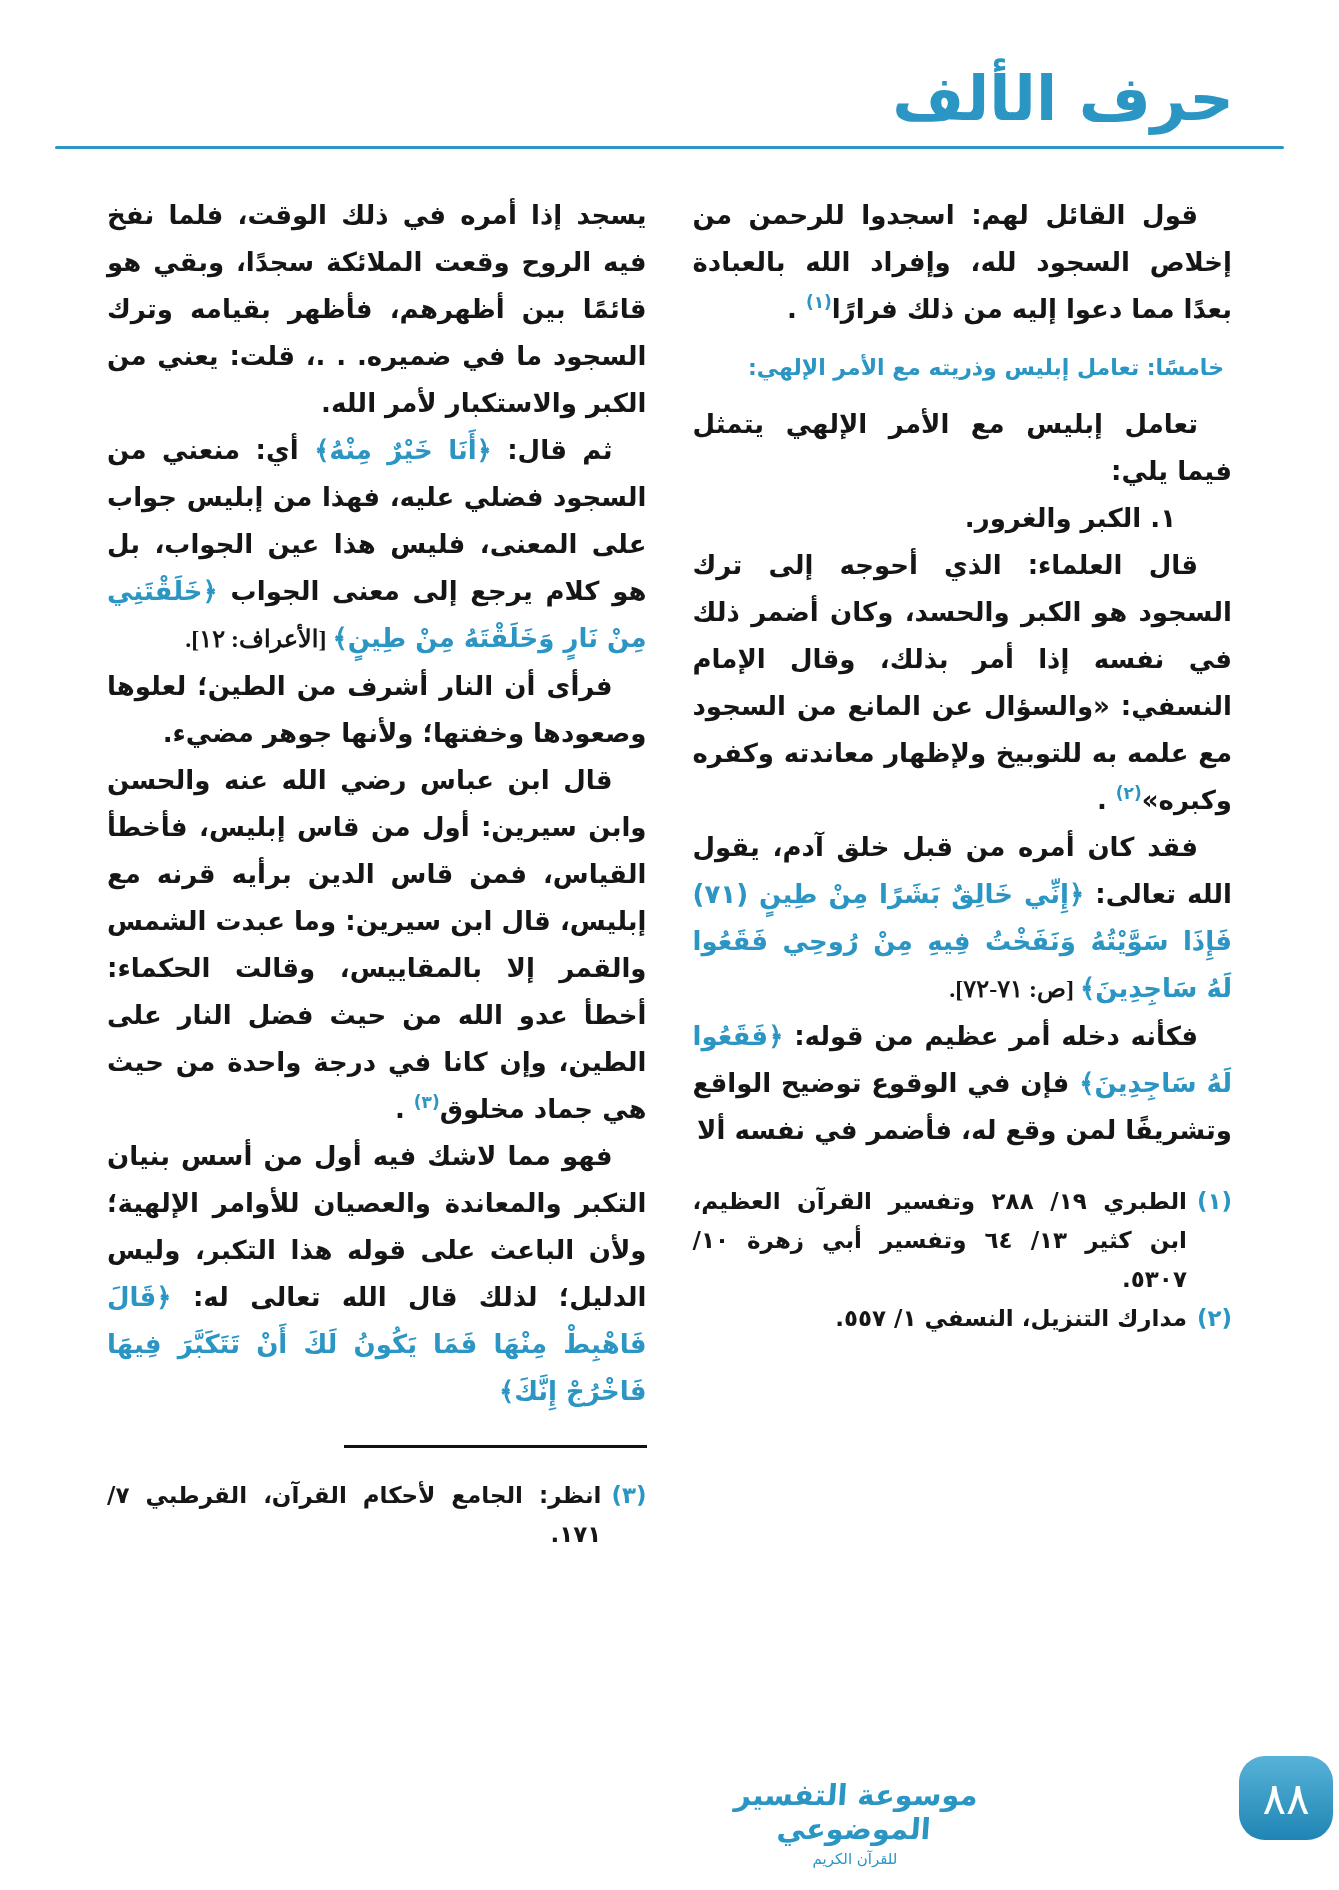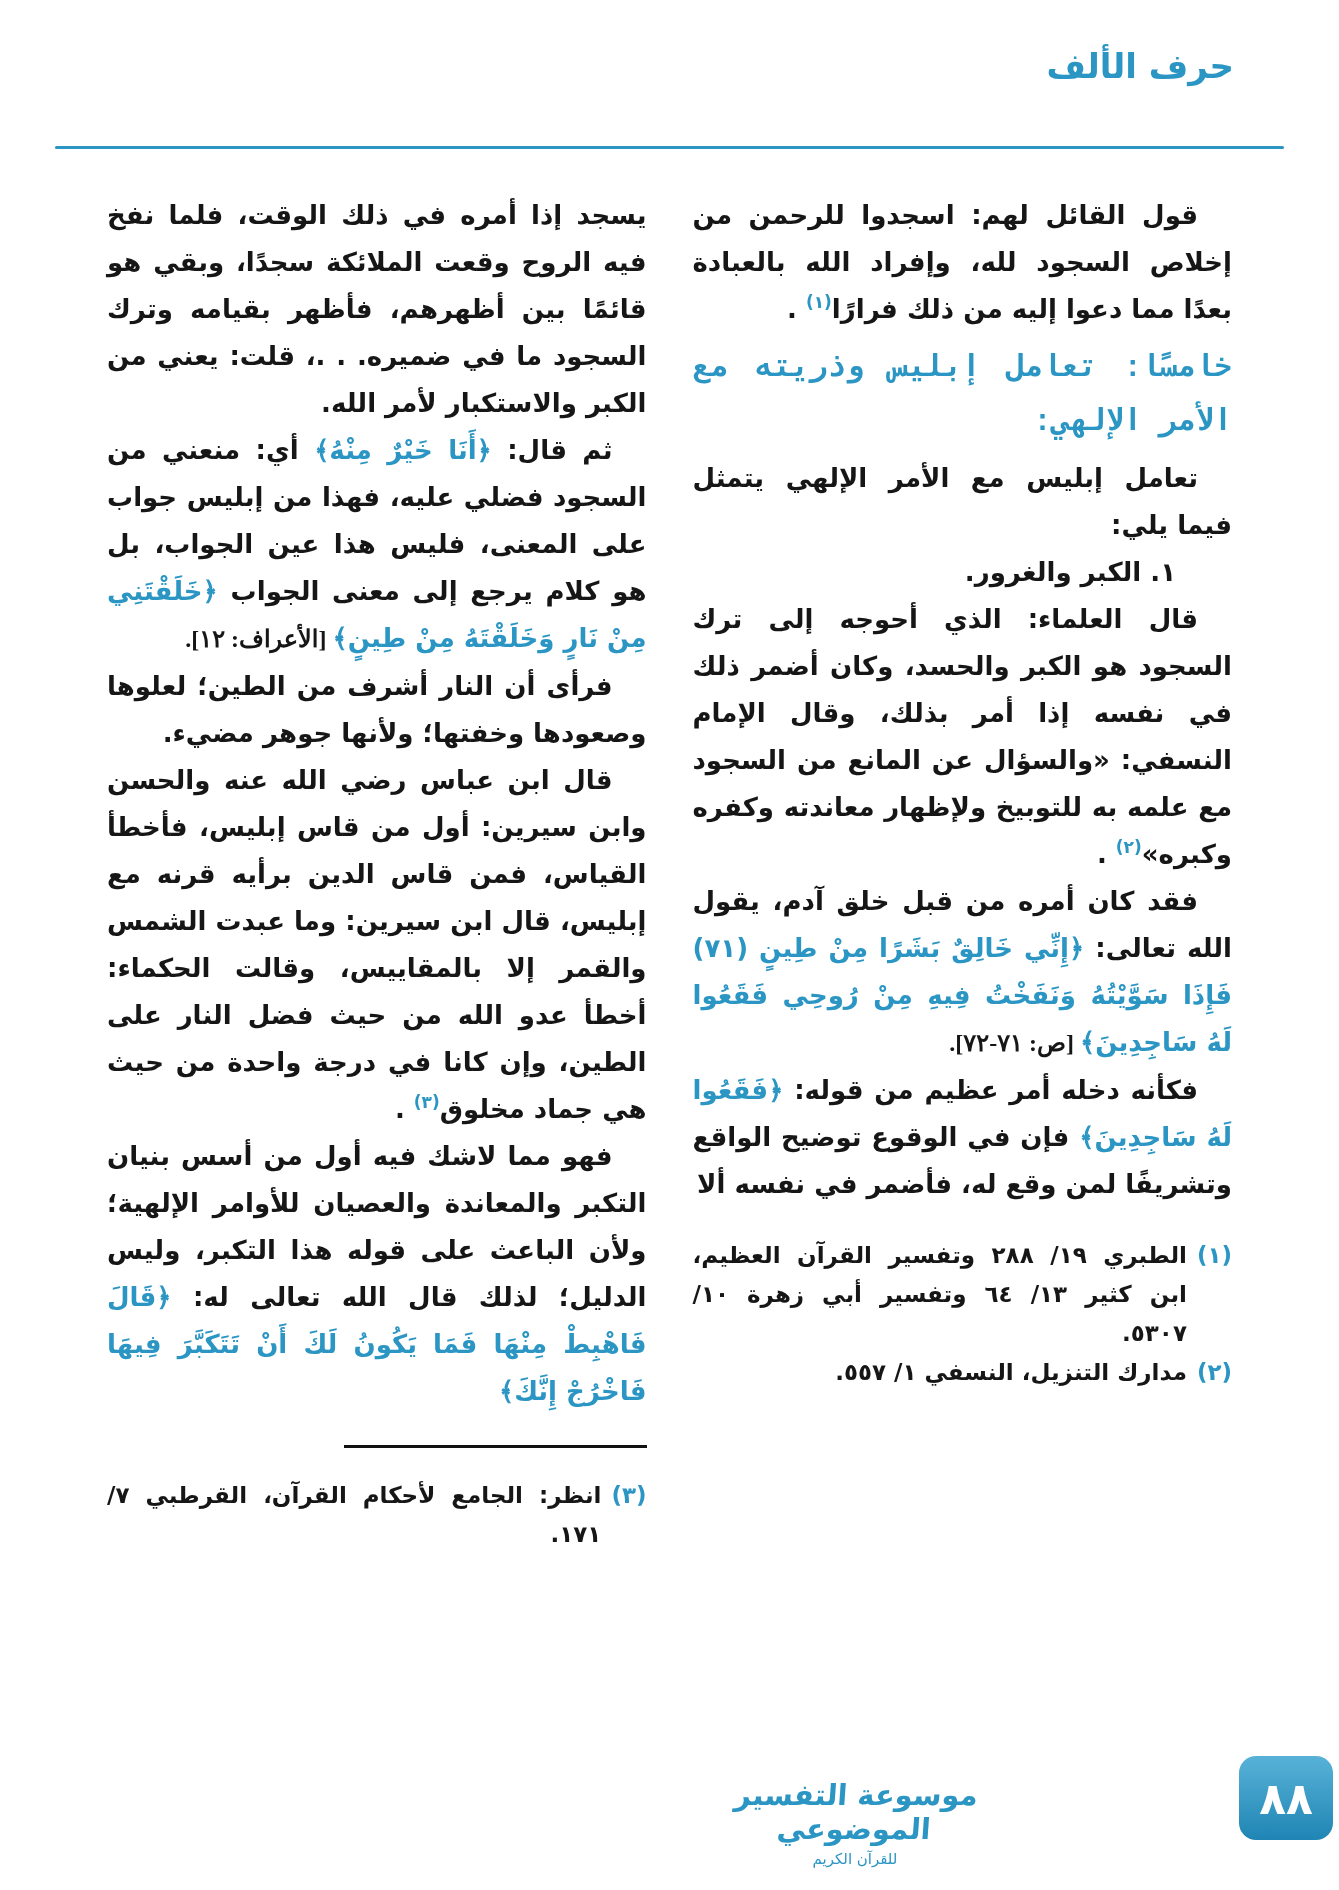--- a/index.html
+++ b/index.html
@@ -10,43 +10,42 @@
   *{box-sizing:border-box;}
   html,body{margin:0;padding:0;}
   body{
     width:1339px;height:1890px;position:relative;overflow:hidden;
     background:#ffffff;color:var(--ink);
     font-family:"DejaVu Sans", sans-serif;
     direction:rtl;
   }
   
   .chapter-title{
-    position:absolute;top:46px;right:105px;
-    font-size:34px;font-weight:700;color:var(--accent);
+    position:absolute;top:62px;right:105px;
+    font-size:62px;font-weight:700;color:var(--accent);
     letter-spacing:1px;
   }
   .header-rule{
     position:absolute;top:146px;left:55px;right:55px;height:3px;
     background:var(--accent);border-radius:2px;
   }
   
   .columns{
     position:absolute;top:192px;right:107px;left:107px;
     display:flex;gap:46px;align-items:flex-start;
   }
   .col{flex:1;min-width:0;}
   .para{
     margin:0;text-align:justify;
     font-size:26px;line-height:47px;font-weight:700;color:var(--ink);
   }
   .para.indent{text-indent:34px;}
   .para-heading{
-    color:var(--accent);font-size:30px;line-height:54px;
-    margin:8px 0 6px;
-    font-family:Liberation Mono, monospace;
+    color:var(--accent);font-size:22px;line-height:54px;
+    margin:8px 8px 6px;
   }
   .para-list{text-indent:56px;}
   .seg-quran{color:var(--accent);}
   .seg-heading{color:var(--accent);}
   .seg-ref{font-size:24px;font-family:Liberation Serif, serif;}
   .seg-fnref{
     color:var(--accent);font-size:17px;vertical-align:super;line-height:0;
   }
   
   .footnotes{margin-top:28px;}
@@ -56,23 +55,23 @@
   }
   .fn-marker{color:var(--accent);white-space:nowrap;flex:0 0 auto;}
   .fn-text{text-align:justify;}
   .fn-rule{
     width:56%;height:3px;background:#111;
     margin:30px 0 14px;
   }
   
   .page-tab{
     position:absolute;bottom:50px;right:6px;width:94px;height:84px;
-    border-radius:17px;
+    border-radius:26px;
     background:linear-gradient(180deg,#58b2d8 0%,var(--accent-dark) 100%);
-    color:#ffffff;font-size:44px;font-weight:700;
+    color:#ffffff;font-size:44px;font-weight:400;
     display:flex;align-items:center;justify-content:center;
   }
   .publisher-logo{
     position:absolute;bottom:22px;right:346px;width:276px;
     text-align:center;color:var(--accent);
   }
   .logo-line1{
     font-size:29px;font-weight:700;line-height:34px;
     transform:skewX(-4deg);
   }

